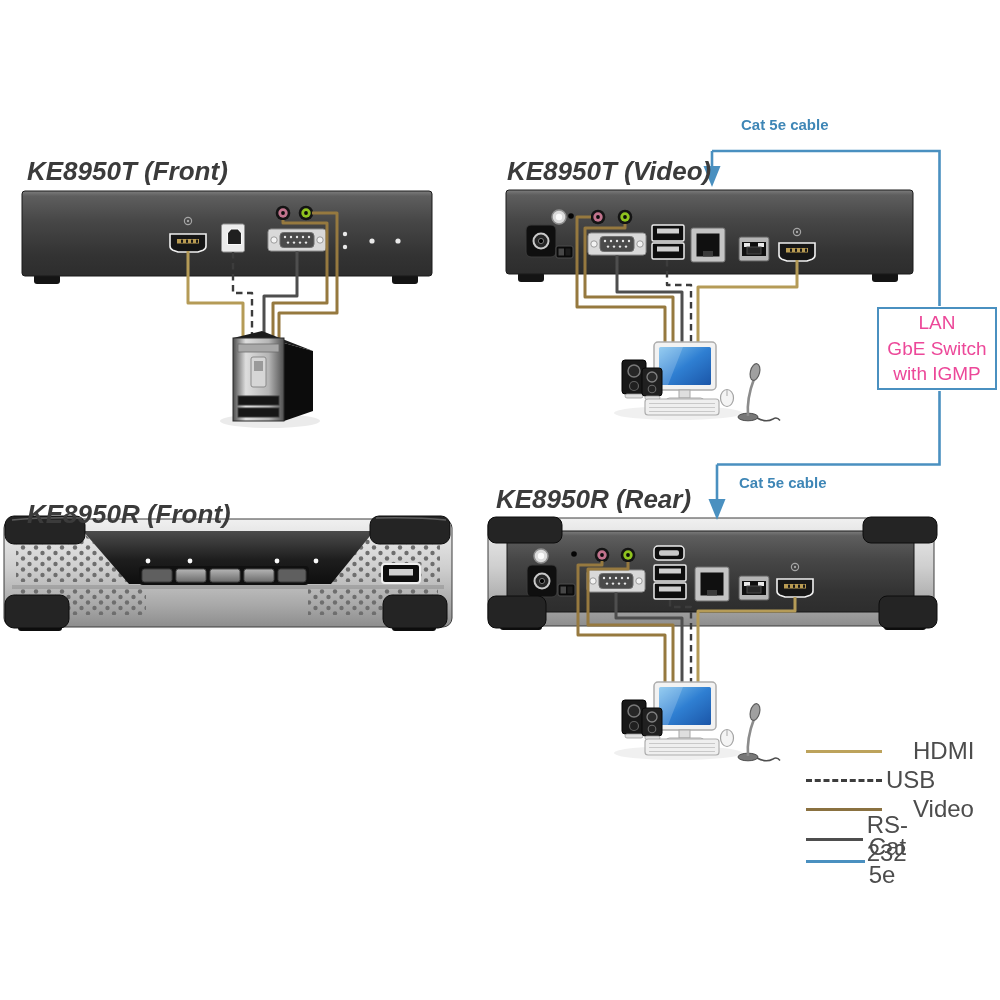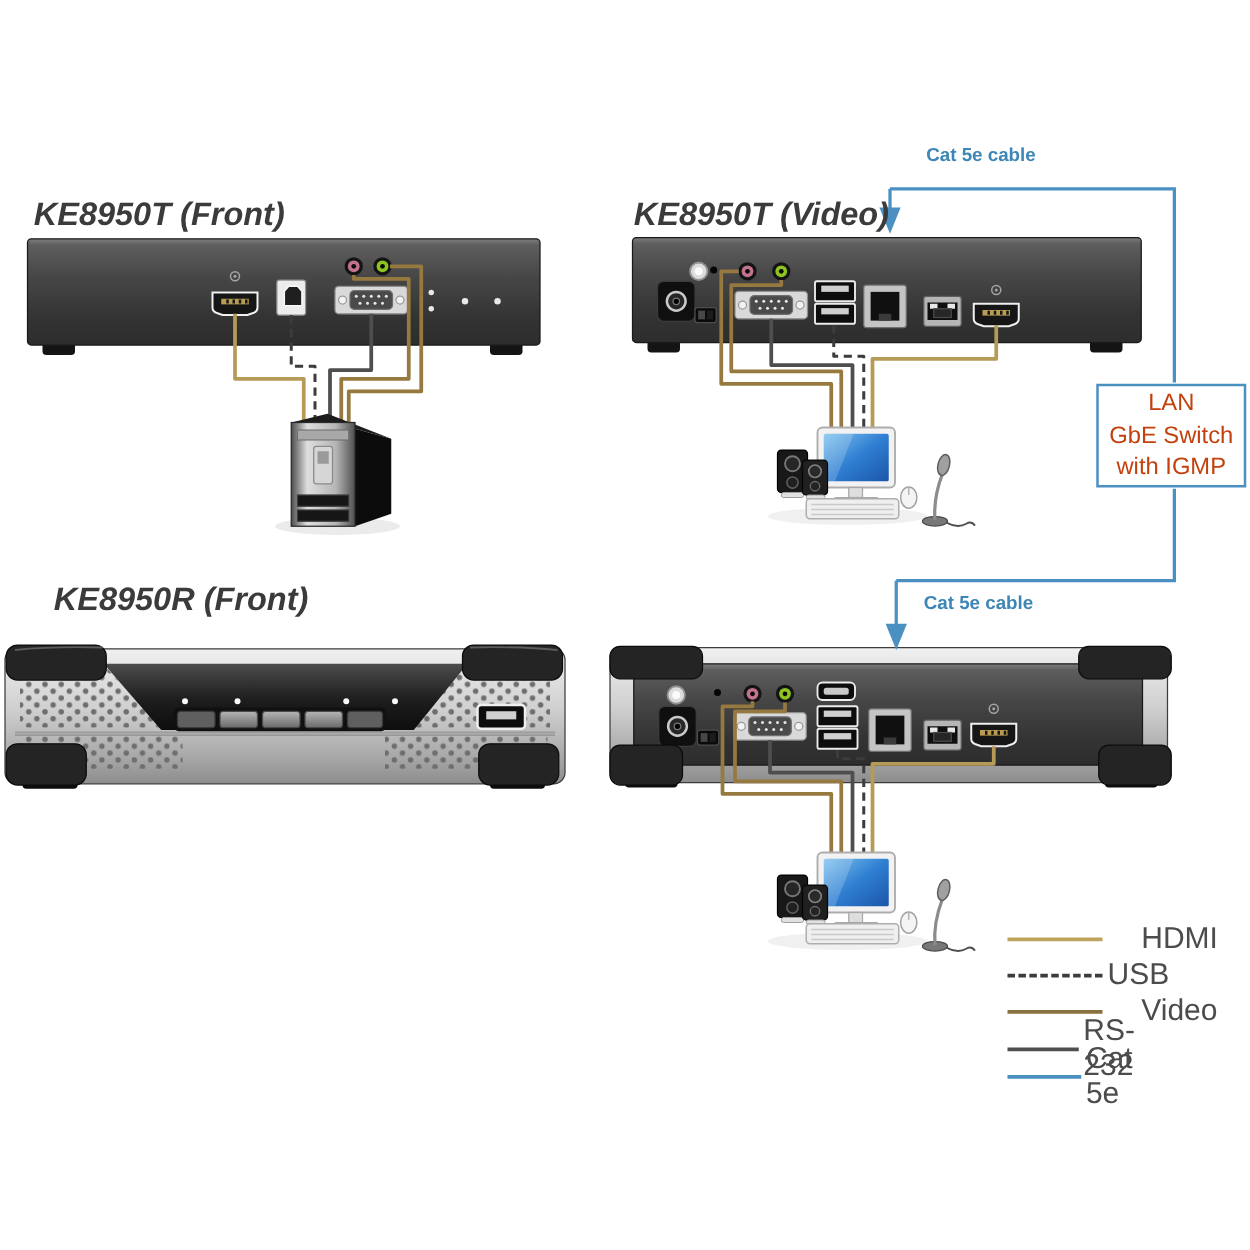--- a/index.html
+++ b/index.html
@@ -3,21 +3,21 @@
 <meta charset="utf-8">
 <style>
   html,body{margin:0;padding:0;background:#fff;}
   .stage{position:relative;width:1000px;height:1000px;background:#ffffff;overflow:hidden;
          font-family:"Liberation Sans",sans-serif;}
   .stage svg{position:absolute;left:0;top:0;}
   .label{position:absolute;color:#3b3b3b;font-weight:700;font-size:26px;letter-spacing:0;font-style:italic;}
   .cat5e{position:absolute;color:#3e86b6;font-weight:700;font-size:15px;}
   .lanbox{position:absolute;left:877px;top:307px;width:120px;height:83px;border:2px solid #4a90c0;
           background:#fff;display:flex;align-items:center;justify-content:center;box-sizing:border-box;}
-  .lanbox .txt{white-space:pre-line;text-align:center;color:#c2410c;font-size:19px;line-height:1.34;font-weight:400;}
+  .lanbox .txt{white-space:pre-line;text-align:center;color:#ec4899;font-size:19px;line-height:1.34;font-weight:400;}
   .legend{position:absolute;left:806px;top:736px;}
   .lrow{position:absolute;left:0;display:flex;align-items:center;height:26px;}
   .lrow .swatch{width:76px;height:0;}
   .lrow .ltxt{margin-left:4px;font-size:24px;color:#4c4c4c;font-weight:400;}
 </style>
 </head>
 <body>
 
 <div class="stage">
 
@@ -312,21 +312,22 @@
     <path d="M712,151 V168"></path>
     <path d="M939.5,391 V464.5 H717"></path>
     <path d="M717,464.5 V501"></path>
   </g>
   <polygon points="703.5,166 720.5,166 712,187" fill="#4A90C0"></polygon>
   <polygon points="708.5,499 725.5,499 717,520" fill="#4A90C0"></polygon>
 </svg>
 
   <div class="label" style="left:27px;top:156px;">KE8950T (Front)</div>
   <div class="label" style="left:507px;top:156px;">KE8950T (Video)</div>
-  <div class="label" style="left:27px;top:464px;margin-left:16px;">KE8950R (Front)</div>
+  <div class="label" style="left:27px;top:499px;">KE8950R (Front)</div>
+  <div class="label" style="left:496px;top:484px;">KE8950R (Rear)</div>
 
   <div class="cat5e" style="left:741px;top:116px;">Cat 5e cable</div>
   <div class="cat5e" style="left:739px;top:474px;">Cat 5e cable</div>
 
   <div class="lanbox">
     <div class="txt">LAN
 GbE Switch
 with IGMP</div>
   </div>
 

